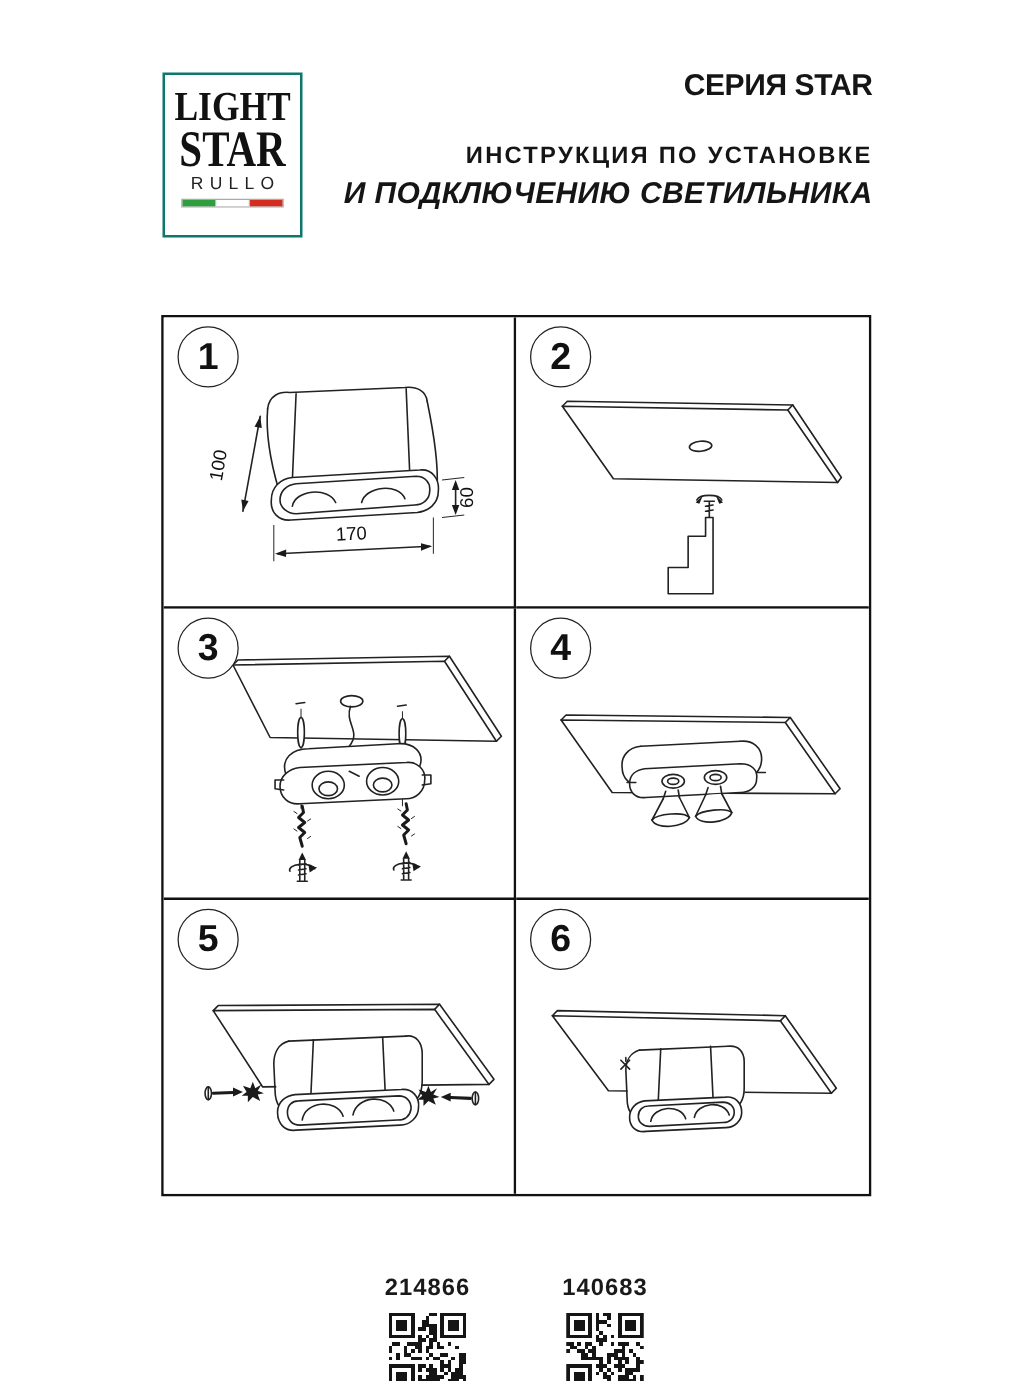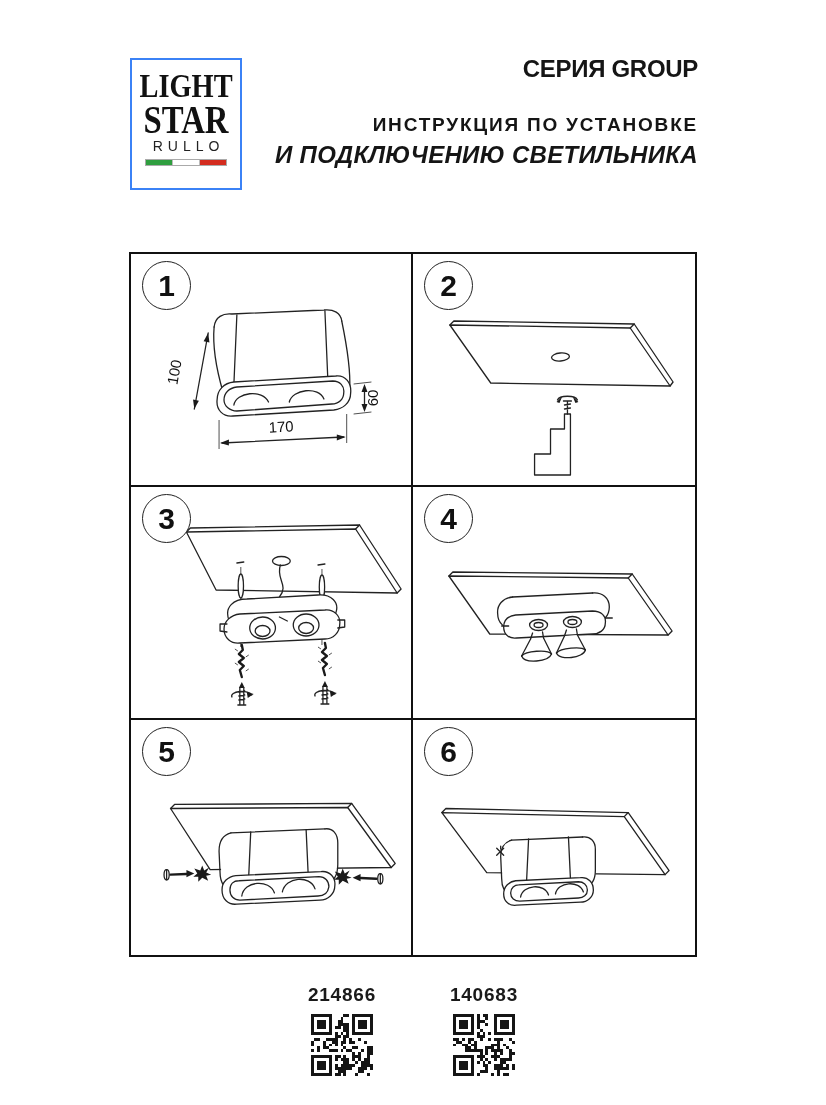--- a/index.html
+++ b/index.html
@@ -1,21 +1,21 @@
 <!DOCTYPE html>
 <html><head>
 <meta charset="utf-8">
 <style>
   html,body{margin:0;padding:0;background:#fff;}
   .page{position:relative;width:826px;height:1105px;background:#ffffff;
         font-family:"Liberation Sans",sans-serif;color:#111;overflow:hidden;}
 
   
   .logo-box{position:absolute;left:130px;top:58px;width:112px;height:132px;
-            border:2px solid #3b82f6;box-sizing:border-box;text-align:center;padding-top:12px;}
+            border:2px solid #0f766e;box-sizing:border-box;text-align:center;padding-top:12px;}
   .logo-light{font-family:"Liberation Serif",serif;font-weight:bold;font-size:33px;
               line-height:29px;transform:scaleX(.86);}
   .logo-star{font-family:"Liberation Serif",serif;font-weight:bold;font-size:41px;
              line-height:36px;transform:scaleX(.80);}
   .logo-group{font-size:14px;letter-spacing:5px;text-indent:5px;line-height:15px;
               margin-top:2px;color:#222;}
   .logo-flag{width:80px;height:5px;margin:5px auto 0;display:flex;border:1px solid #aaa;}
   .logo-flag span{flex:1;height:100%;}
   .flag-green{background:#2f9e3f;}
   .flag-white{background:#ffffff;border-left:1px solid #bbb;border-right:1px solid #bbb;}
@@ -45,41 +45,41 @@
   .lnw{stroke:#222;fill:#fff;stroke-width:1.3;stroke-linecap:round;stroke-linejoin:round;}
   .sil{fill:#fff;stroke:none;}
   .thin{stroke:#222;fill:none;stroke-width:.8;}
   .thick{stroke:#1a1a1a;fill:none;stroke-width:2.4;stroke-linecap:round;stroke-linejoin:round;}
   .fillb{fill:#1a1a1a;stroke:none;}
   .dimtxt{font-family:"Liberation Sans",sans-serif;font-size:15px;fill:#111;}
 
   
   .qr-row{position:absolute;left:0;top:984px;width:826px;display:flex;justify-content:center;gap:42px;}
   .qr-block{width:100px;text-align:center;}
-  .qr-label{font-size:19px;font-weight:bold;letter-spacing:.8px;margin-bottom:8px;color:#1a1a1a;}
+  .qr-label{font-size:19px;font-weight:bold;letter-spacing:.8px;margin-bottom:8px;color:#1a1a1a;margin-top:36px;}
   .qr-svg{width:62px;height:62px;display:block;margin:0 auto;shape-rendering:crispEdges;}
 </style>
 </head>
 <body>
 
 <div class="page">
 
   <div class="logo-box">
     <div class="logo-light">LIGHT</div>
     <div class="logo-star">STAR</div>
     <div class="logo-group">RULLO</div>
     <div class="logo-flag">
       <span class="flag-green"></span>
       <span class="flag-white"></span>
       <span class="flag-red"></span>
     </div>
   </div>
 
   <div class="header">
-    <div class="series">СЕРИЯ GROUP</div>
+    <div class="series">СЕРИЯ STAR</div>
     <div class="gap"></div>
     <div class="instr1">ИНСТРУКЦИЯ ПО УСТАНОВКЕ</div>
     <div class="instr2">И ПОДКЛЮЧЕНИЮ СВЕТИЛЬНИКА</div>
   </div>
 
   <div class="grid">
 
     <div class="cell">
       <div class="badge">
           <span>1</span>

